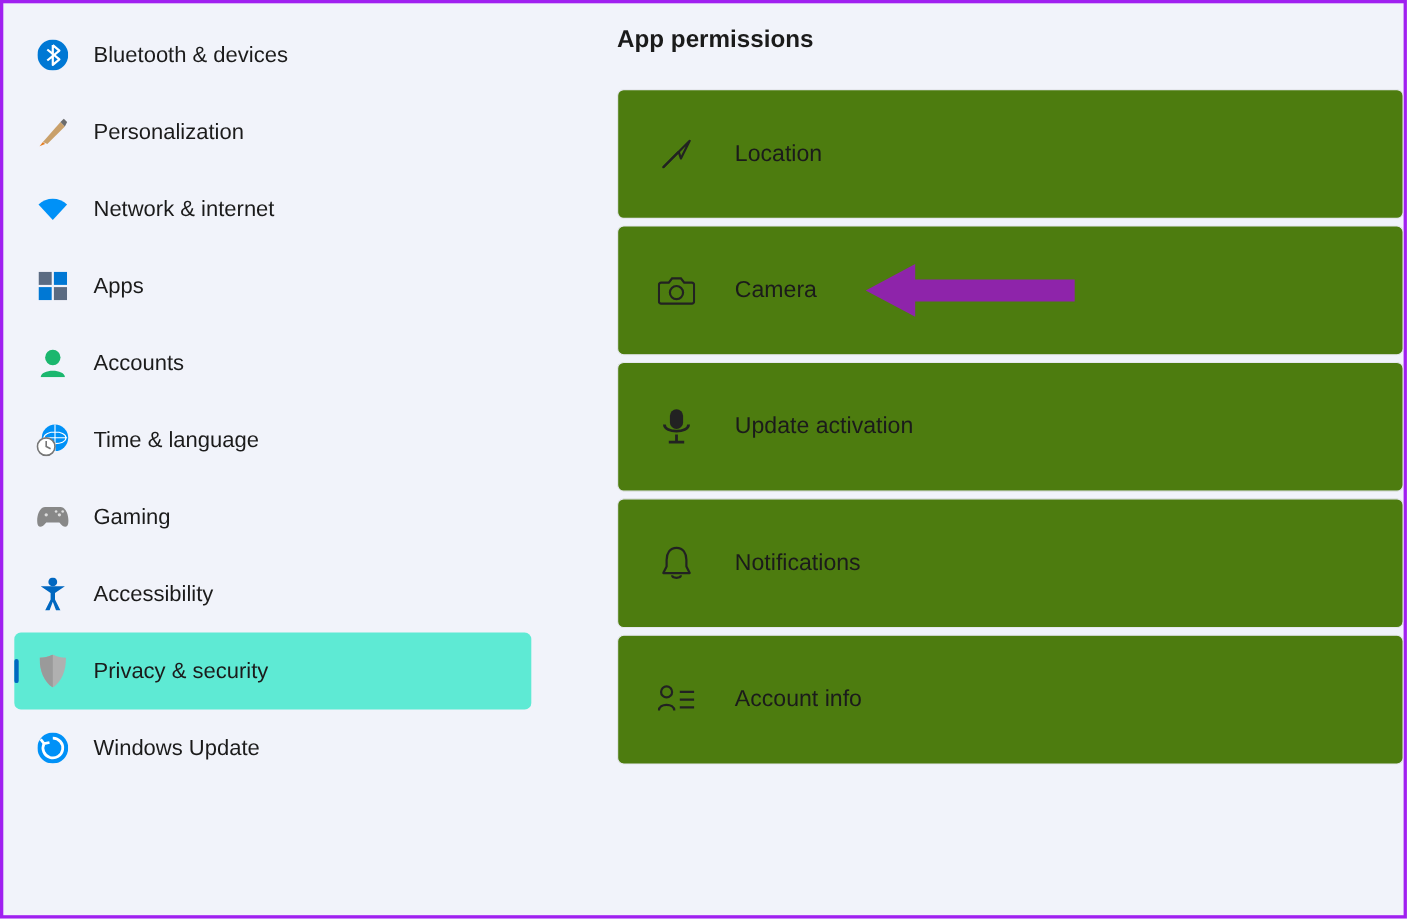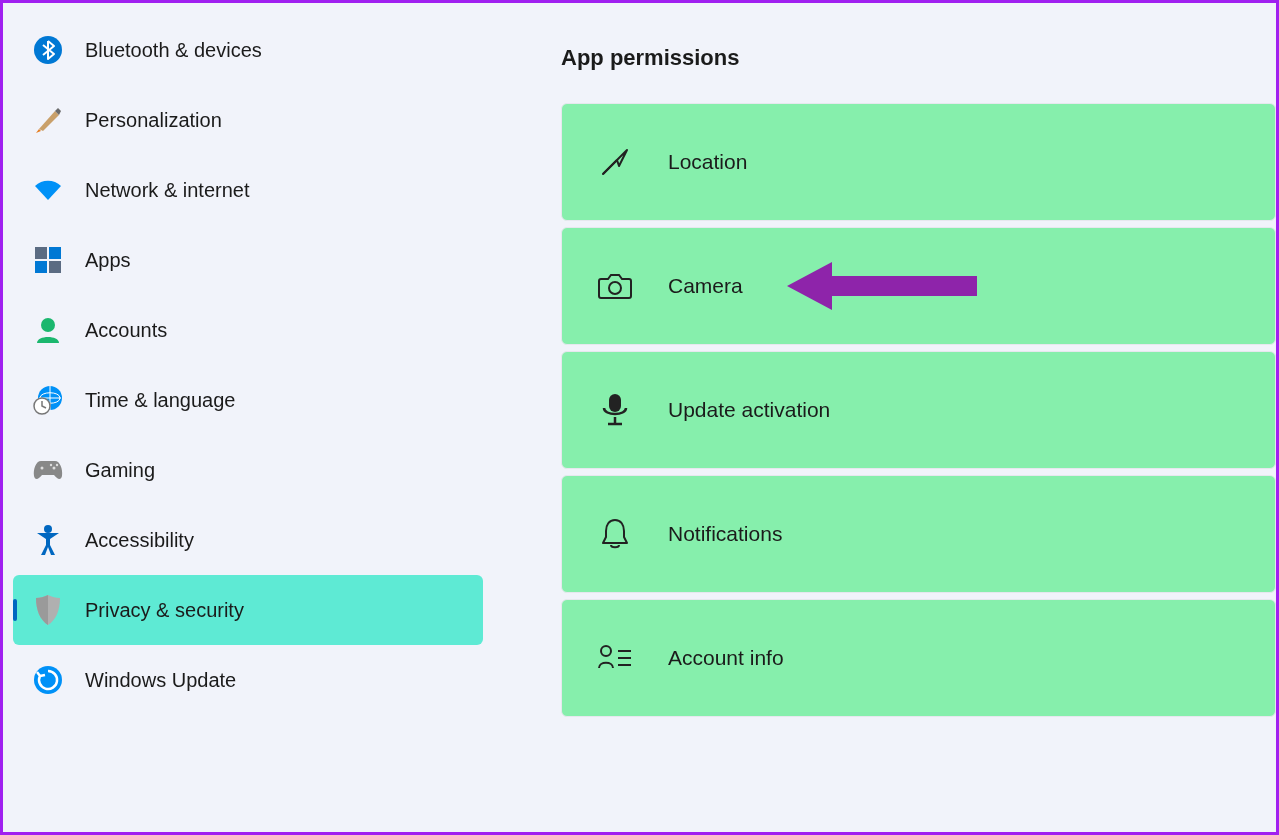--- a/index.html
+++ b/index.html
@@ -51,35 +51,34 @@
   justify-content: center;
   margin-right: 22px;
 }
 .sidebar-label {
   font-size: 20px;
   color: #1b1b1b;
 }
 .main {
   flex: 1;
   padding: 20px 0 0 68px;
-  margin-top: 22px;
 }
 .main-title {
   font-size: 22px;
   font-weight: 600;
   color: #1b1b1b;
   margin-bottom: 32px;
 }
 .card-list {
   display: flex;
   flex-direction: column;
   gap: 6px;
 }
 .card {
-  background: #86efac;
+  background: #4d7c0f;
   border: 1px solid #e6e8ee;
   border-radius: 6px;
   display: flex;
   align-items: center;
   padding: 0 36px;
   height: 118px;
   cursor: pointer;
   position: relative;
 }
 .card-icon {

